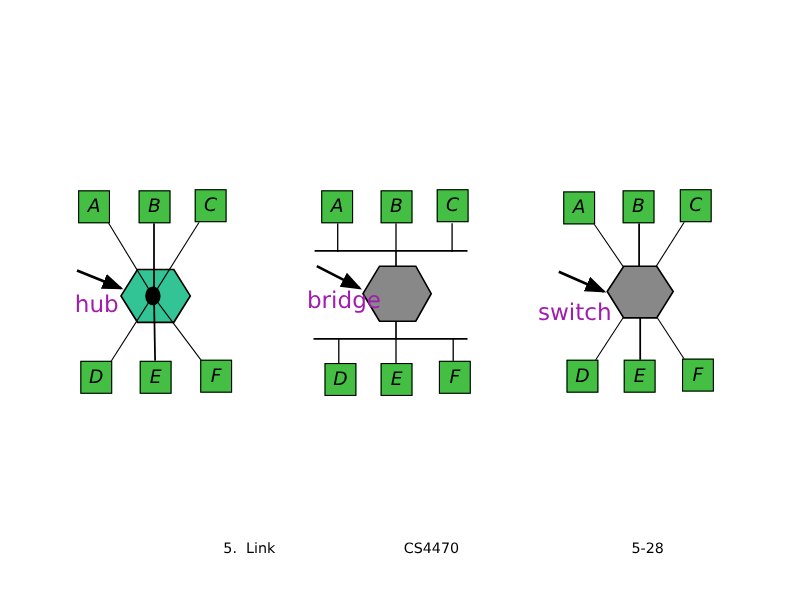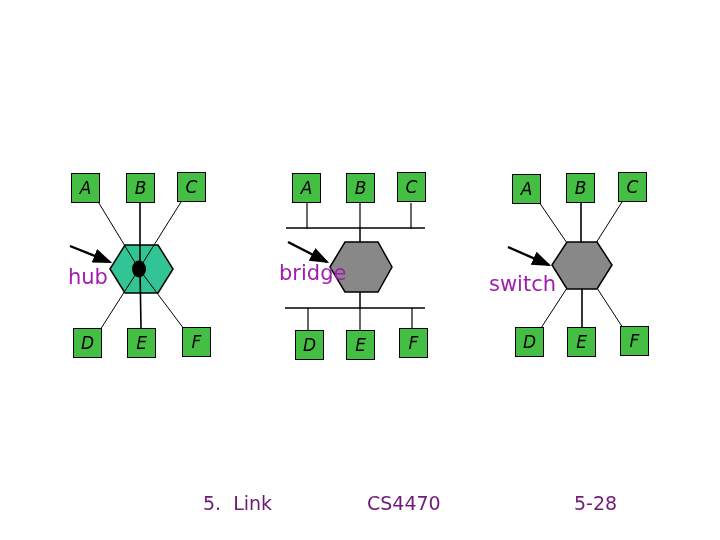--- a/index.html
+++ b/index.html
@@ -17,21 +17,21 @@
   .node{
     position:absolute;width:29px;height:30px;box-sizing:border-box;
     background:#44bf44;border:1px solid #000;
     display:flex;align-items:center;justify-content:center;
     font-size:17px;color:#000;font-style:italic;
   }
   .devlabel{
     position:absolute;font-size:21px;color:#a21caf;white-space:nowrap;
   }
   .footer-item{
-    position:absolute;font-size:19px;color:#701a75;white-space:pre;
+    position:absolute;font-size:13px;color:#000000;white-space:pre;
   }
 </style>
 </head>
 <body>
 
 <div class="slide">
 
 
   <svg class="canvas" viewBox="0 0 720 540" xmlns="http://www.w3.org/2000/svg">
     <defs>

